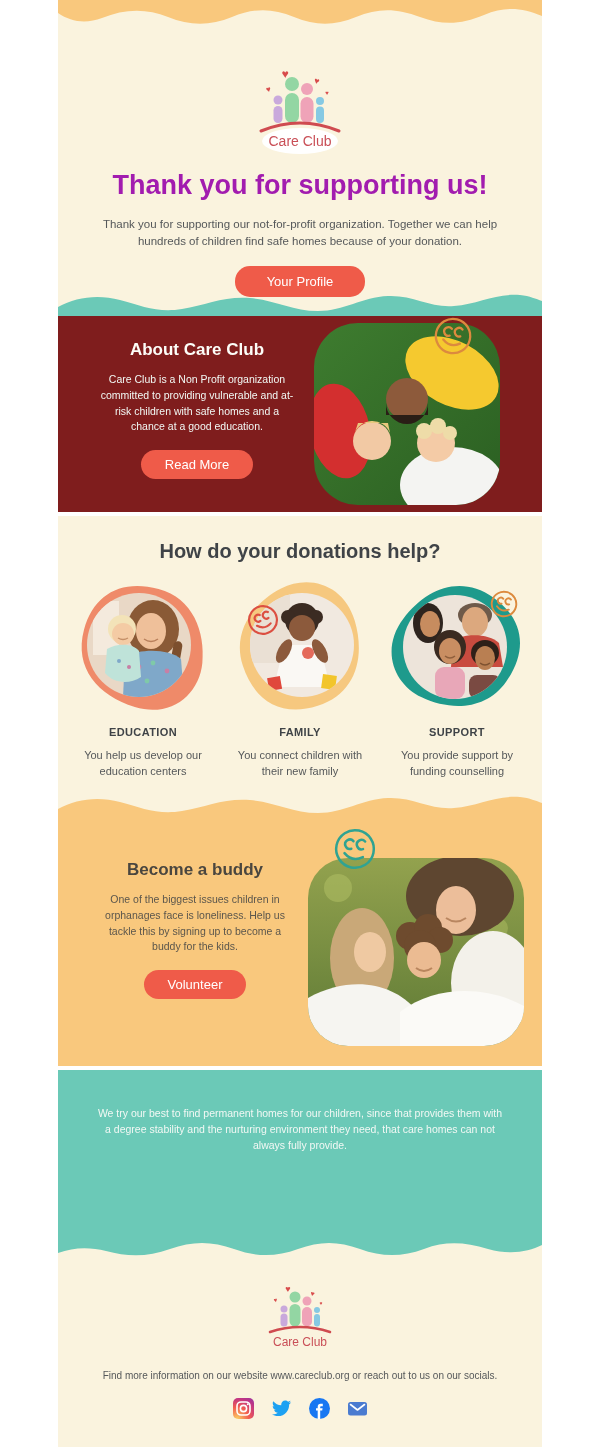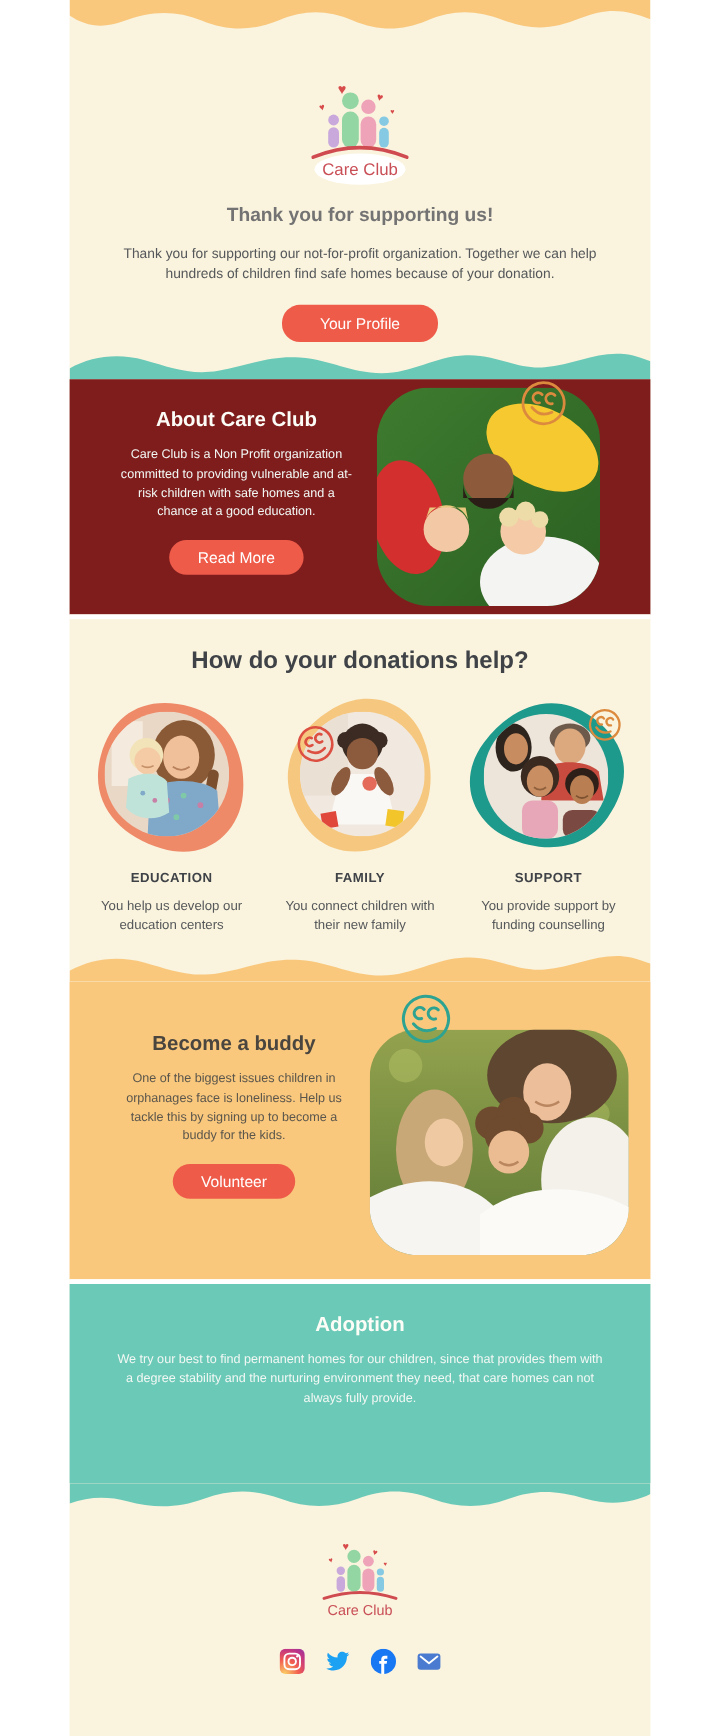--- a/index.html
+++ b/index.html
@@ -7,21 +7,21 @@
   body { width:600px; background:#ffffff; font-family:"Liberation Sans", sans-serif; }
   .email { width:484px; margin:0 auto; background:#FAF3DE; }
 
   
   .top-band { height:56px; }
   .top-band svg { display:block; width:100%; height:30px; }
 
   
   .intro { height:234px; text-align:center; padding-top:4px; }
   .logo-main svg { width:150px; height:96px; }
-  .intro-title { margin:10px 0 15px; font-size:16px; font-weight:bold; color:#737373; }
+  .intro-title { margin:10px 0 15px; font-size:27px; font-weight:bold; color:#a21caf; }
   .intro-text { margin:10px auto 0; width:402px; font-size:11.5px; line-height:1.5; color:#55585A; }
   .btn { display:inline-block; background:#EF5B49; color:#fff; font-size:13px;
          border:none; border-radius:15px; padding:8px 32px; margin-top:15px;
          cursor:pointer; font-family:inherit; }
   .btn.small { padding:7px 24px; }
 
   
   .about .wave { display:block; width:100%; height:26px; }
   .about-body { height:196px; background:#7f1d1d; display:flex; }
   .about-left { width:256px; padding:24px 6px 0 28px; text-align:center; color:#fff; }
@@ -314,21 +314,20 @@
             </svg>
         </span>
       </div>
     </div>
   </div>
 
   <div class="gap"></div>
 
   <div class="adoption">
     <div class="adoption-body">
-      <h2 class="sec-title-light">Adoption</h2>
       <p class="adoption-text">We try our best to find permanent homes for our children, since that provides them with a degree stability and the nurturing environment they need, that care homes can not always fully provide.</p>
     </div>
     <svg class="wave-bottom" viewBox="0 0 484 26" preserveAspectRatio="none">
       <path fill="#6BC9B7" d="M0,0 L484,0 L484,9 C470,16 452,19 430,13 C406,6 388,5 366,13 C344,21 324,21 302,13 C280,5 262,5 240,13 C218,21 198,21 176,13 C154,5 134,5 112,13 C90,21 70,21 48,15 C32,11 16,11 0,17 Z"></path>
     </svg>
   </div>
 
   <div class="footer">
     <span class="logo-footer">
       <svg viewBox="0 0 112 74">
@@ -341,20 +340,21 @@
         <circle cx="51" cy="19" r="5.5" fill="#93D6A3"></circle>
           <rect x="45.5" y="26" width="11" height="22.5" rx="5.5" fill="#93D6A3"></rect>
         <circle cx="63" cy="23" r="4.5" fill="#EFA3B8"></circle>
           <rect x="58" y="29" width="10" height="19.5" rx="5" fill="#EFA3B8"></rect>
         <circle cx="73" cy="32" r="3" fill="#86C9E3"></circle>
           <rect x="70" y="36" width="6" height="12.5" rx="3" fill="#86C9E3"></rect>
         <path d="M26,54 Q56,44 86,54" stroke="#CF4B50" stroke-width="2.5" fill="none" stroke-linecap="round"></path>
         <text x="56" y="68" text-anchor="middle" font-size="12" fill="#C94F57">Care Club</text>
       </svg>
     </span>
+    <p class="footer-text">Find more information on our website www.careclub.org or reach out to us on our socials.</p>
     <div class="socials">
       <span class="social">
         <svg viewBox="0 0 21 21">
           <defs>
               <radialGradient id="ig" cx="0.2" cy="1" r="1.4">
             <stop offset="0" stop-color="#FBD065"></stop>
                 <stop offset="0.4" stop-color="#F25D50"></stop>
             <stop offset="0.7" stop-color="#C13584"></stop>
                 <stop offset="1" stop-color="#8134AF"></stop>
           </radialGradient>

